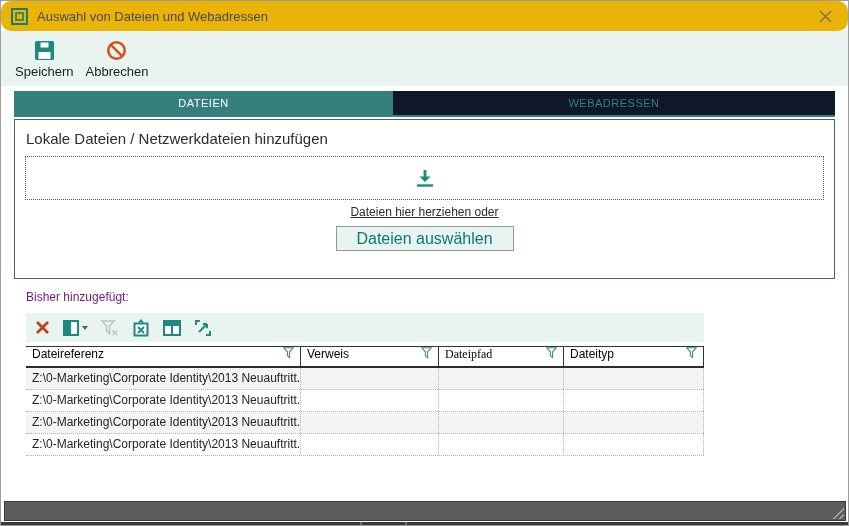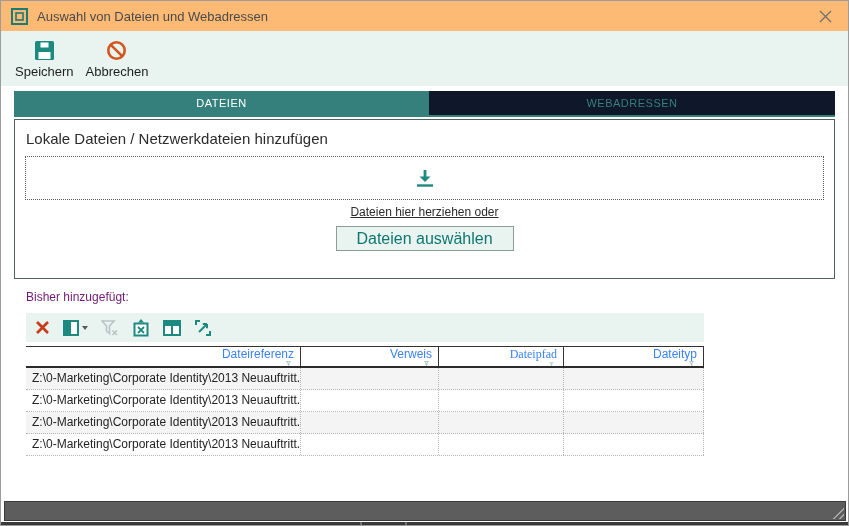--- a/index.html
+++ b/index.html
@@ -3,54 +3,54 @@
 <meta charset="utf-8">
 <style>
   * { margin:0; padding:0; box-sizing:border-box; }
   html,body { width:849px; height:526px; background:#fff; }
   body { font-family:"Liberation Sans", sans-serif; }
   .window {
     position:relative; width:849px; height:526px;
     border:1px solid #9c9c9c; background:#fff; overflow:hidden;
   }
   
-  .titlebar { height:30px; display:flex; align-items:center; padding:0 10px; background:#fdba74; }
+  .titlebar { height:30px; display:flex; align-items:center; padding:0 10px; background:#eab308;border-radius:10px; }
   .app-icon { width:17px; height:17px; margin-right:9px; flex:0 0 auto; }
   .title-text { font-size:13px; color:#4a4a4a; flex:1 1 auto; white-space:nowrap; }
   .close-btn { width:18px; height:18px; display:flex; align-items:center; justify-content:center; cursor:pointer; margin-right:4px; }
   
   .toolbar { height:55px; background:#e9f4f1; display:flex; align-items:flex-start; padding:6px 10px 0 8px; gap:0; }
   .tool-btn { display:flex; flex-direction:column; align-items:center; padding:2px 6px; cursor:pointer; }
   .tool-btn .ico { height:22px; display:flex; align-items:center; justify-content:center; }
   .tool-btn .lbl { font-size:13px; color:#1e1e1e; margin-top:3px; white-space:nowrap; }
   .tb-gap { height:5px; background:#fff; }
   
   .tabstrip { margin:0 13px; height:26px; display:flex; border-bottom:2px solid #35807c; }
   .tab { display:flex; align-items:center; justify-content:center; font-size:11px; letter-spacing:0.5px; color:#35807c; cursor:pointer; }
-  .tab-active { width:415px; background:#35807c; color:#fff; }
+  .tab-active { width:379px; background:#35807c; color:#fff; }
   .tab-inactive { flex:1; background:#0f172a; }
   
   .panel { margin:2px 13px 0 13px; height:160px; border:1px solid #50625f; background:#fff; }
   .panel-heading { margin:10px 0 0 11px; font-size:15px; color:#2b2b2b; }
   .dropzone { margin:9px 10px 0 10px; height:44px; border:1px dotted #5a5a5a; display:flex; align-items:center; justify-content:center; cursor:pointer; }
   .drop-hint { text-align:center; margin-top:5px; font-size:12px; color:#2b2b2b;text-decoration:underline; }
   .choose-btn {
     display:block; margin:7px auto 0 auto; width:178px; height:25px;
     background:#e9f4f1; border:1px solid #8c9c9b; font-size:16px; color:#0f766e;
     font-family:"Liberation Sans", sans-serif; cursor:pointer;
   }
   
   .added-label { margin:11px 0 0 25px; font-size:12px; color:#701a75; }
   .grid-toolbar { margin:9px 0 0 25px; width:678px; height:29px; background:#e9f4f1; display:flex; align-items:center; padding-left:9px; gap:13px; }
   .gt-ico { display:flex; align-items:center; cursor:pointer; }
   .gt-ico.disabled { cursor:default; }
   
   .grid { margin:4px 0 0 25px; width:678px; font-size:12px; }
   .grid-head { display:flex; height:22px; border-top:1px solid #333; border-bottom:2px solid #2b2b2b; }
-  .th { display:flex; align-items:flex-end; justify-content:space-between; padding:0 6px 0 6px; color:#3b82f6; border-right:1px solid #333; overflow:hidden; cursor:pointer;flex-direction:column; }
+  .th { display:flex; align-items:flex-start; justify-content:space-between; padding:0 6px 0 6px; color:#000000; border-right:1px solid #333; overflow:hidden; cursor:pointer; }
   .c0 { width:275px; } .c1 { width:138px; } .c2 { width:125px;font-family:Liberation Serif, serif; } .c3 { width:140px; }
   .grid-row { display:flex; height:22px; border-bottom:1px dotted #b5b5b5; cursor:pointer; }
   .grid-row:nth-child(odd) { background:#f4f4f4; }
   .td { line-height:21px; padding:0 6px; border-right:1px dotted #b5b5b5; white-space:nowrap; overflow:hidden; color:#242424; }
   
   .statusbar { position:absolute; left:3px; bottom:4px; width:842px; height:20px; background:#5d5d5d; border:1px solid #3a3a3a; }
   .grip { position:absolute; right:1px; bottom:1px; width:14px; height:14px;
     background:repeating-linear-gradient(135deg, #a8a8a8 0 1px, transparent 1px 4px);
     clip-path:polygon(100% 0, 100% 100%, 0 100%); cursor:nwse-resize; }
   .bottom-strip { position:absolute; left:0; bottom:0; width:849px; height:3px;

